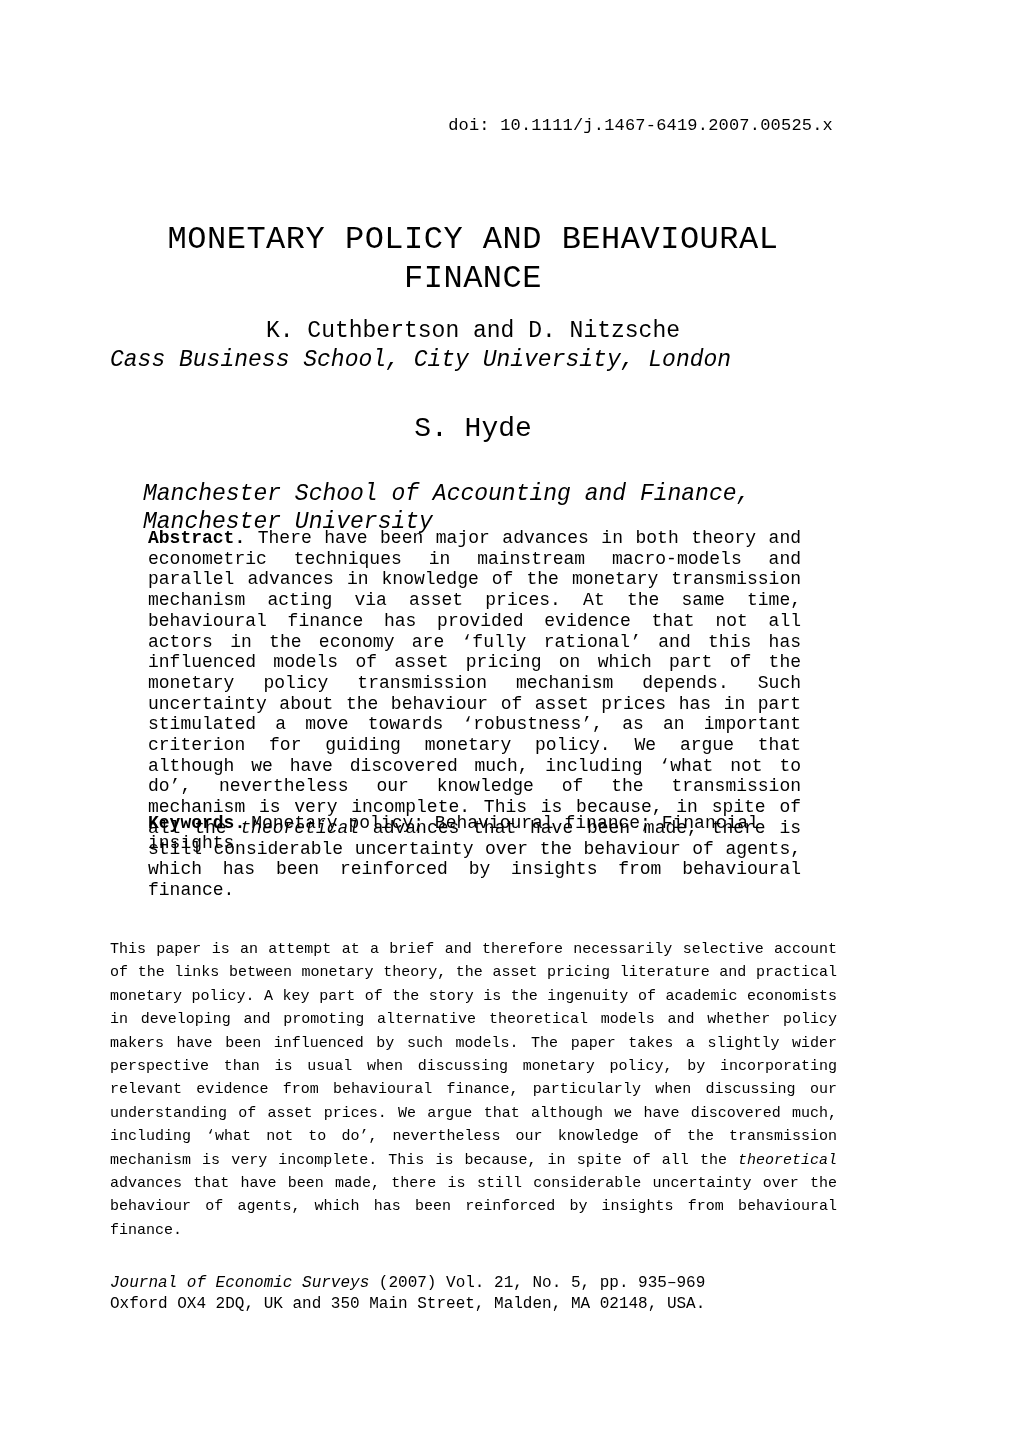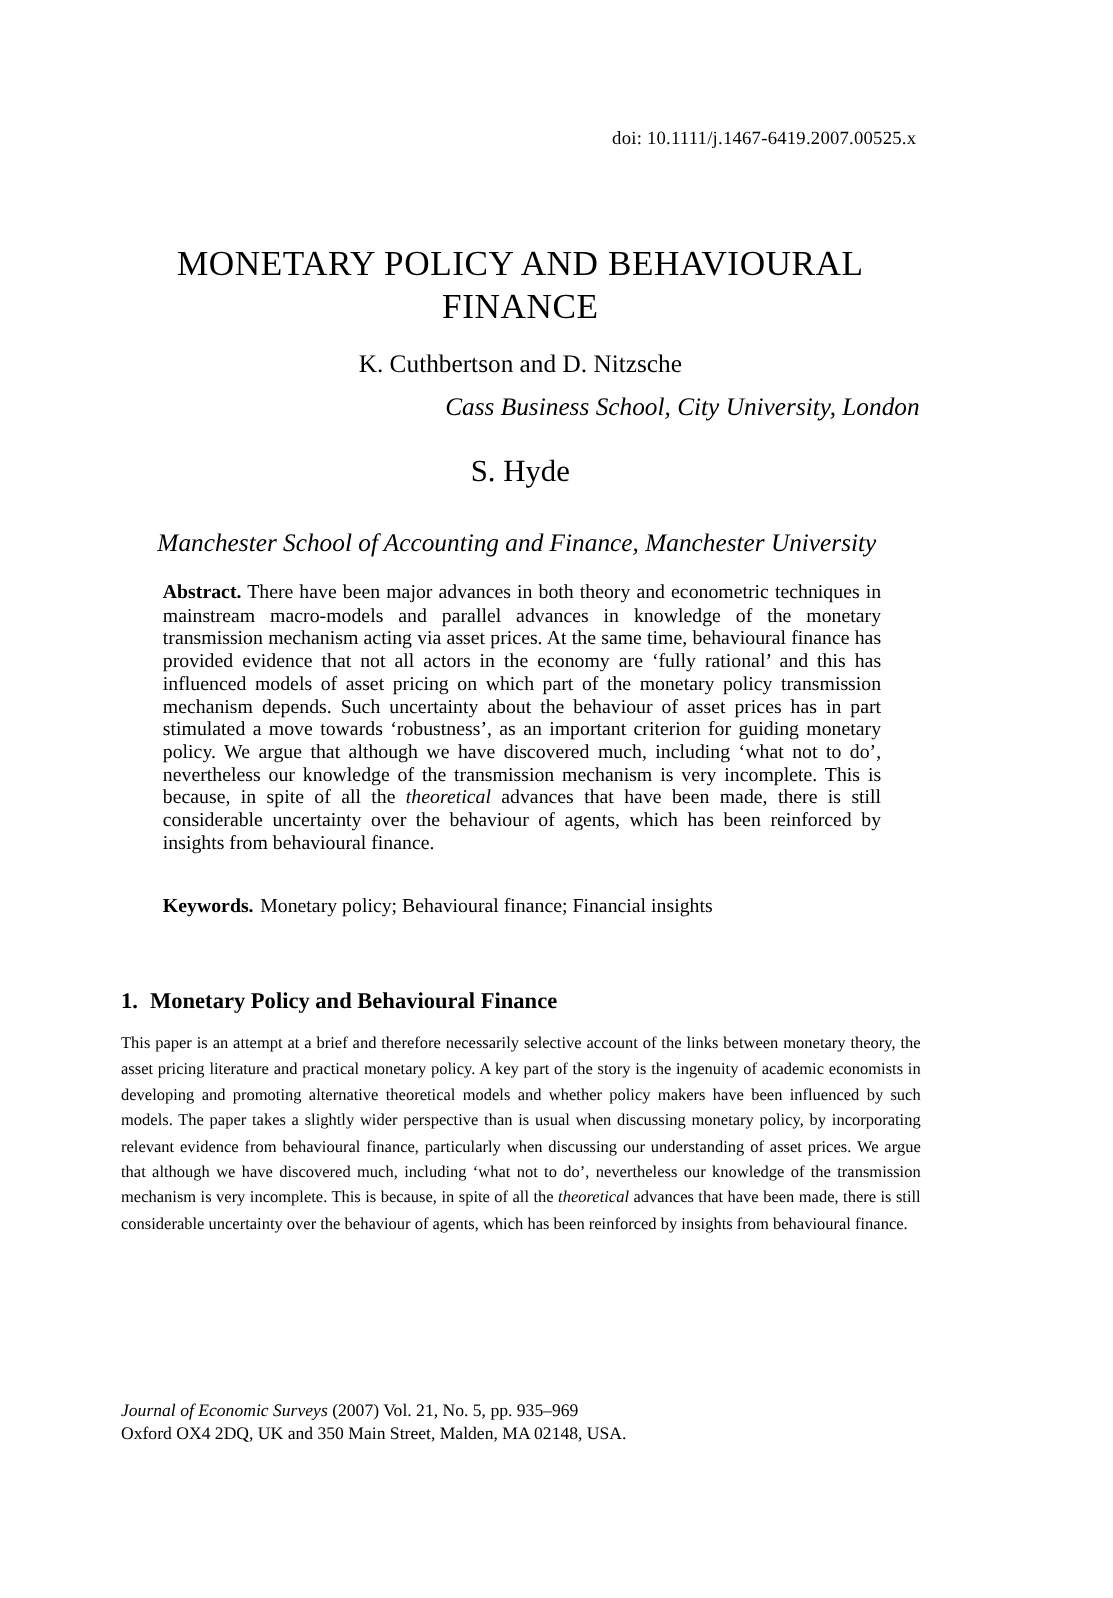--- a/index.html
+++ b/index.html
@@ -6,21 +6,21 @@
     margin: 0;
     padding: 0;
     background: #ffffff;
   }
   .page {
     position: relative;
     width: 1012px;
     height: 1453px;
     background: #ffffff;
     color: #000000;
-    font-family: Liberation Serif, serif;
+    font-family: Liberation Mono, monospace;
     overflow: hidden;
   }
   .doi {
     position: absolute;
     top: 116px;
     left: 110px;
     width: 723px;
     text-align: right;
     font-size: 17px;
     letter-spacing: 0.2px;
@@ -40,24 +40,24 @@
   .authors {
     position: absolute;
     top: 318px;
     left: 110px;
     width: 726px;
     text-align: center;
     font-size: 23px;
   }
   .affil1 {
     position: absolute;
-    top: 357px;
+    top: 347px;
     left: 110px;
     width: 726px;
-    text-align: right;
+    text-align: left;
     font-size: 23px;
     font-style: italic;
   }
   .author2 {
     position: absolute;
     top: 413px;
     left: 110px;
     width: 726px;
     text-align: center;
     font-size: 28px;
@@ -139,21 +139,20 @@
 
   <div class="author2">S. Hyde</div>
 
   <div class="affil2">Manchester School of Accounting and Finance, Manchester University</div>
 
   <p class="abstract"><b>Abstract.</b>
     <span>There have been major advances in both theory and econometric techniques in mainstream macro-models and parallel advances in knowledge of the monetary transmission mechanism acting via asset prices. At the same time, behavioural finance has provided evidence that not all actors in the economy are ‘fully rational’ and this has influenced models of asset pricing on which part of the monetary policy transmission mechanism depends. Such uncertainty about the behaviour of asset prices has in part stimulated a move towards ‘robustness’, as an important criterion for guiding monetary policy. We argue that although we have discovered much, including ‘what not to do’, nevertheless our knowledge of the transmission mechanism is very incomplete. This is because, in spite of all the </span><i>theoretical</i><span> advances that have been made, there is still considerable uncertainty over the behaviour of agents, which has been reinforced by insights from behavioural finance.</span></p>
 
   <p class="keywords"><b class="kw-label">Keywords.</b><span>Monetary policy; Behavioural finance; Financial insights</span></p>
 
-  <h2 class="section-heading"><span class="sec-num">1.</span><span>Monetary Policy and Behavioural Finance</span></h2>
 
   <p class="body-par"><span>This paper is an attempt at a brief and therefore necessarily selective account of the links between monetary theory, the asset pricing literature and practical monetary policy. A key part of the story is the ingenuity of academic economists in developing and promoting alternative theoretical models and whether policy makers have been influenced by such models. The paper takes a slightly wider perspective than is usual when discussing monetary policy, by incorporating relevant evidence from behavioural finance, particularly when discussing our understanding of asset prices. We argue that although we have discovered much, including ‘what not to do’, nevertheless our knowledge of the transmission mechanism is very incomplete. This is because, in spite of all the </span><i>theoretical</i><span> advances that have been made, there is still considerable uncertainty over the behaviour of agents, which has been reinforced by insights from behavioural finance.</span></p>
 
   <div class="footer">
     <div class="fline"><i>Journal of Economic Surveys</i><span> (2007) Vol. 21, No. 5, pp. 935–969</span></div>
     <div class="fline">Oxford OX4 2DQ, UK and 350 Main Street, Malden, MA 02148, USA.</div>
   </div>
 
 </div>
 

